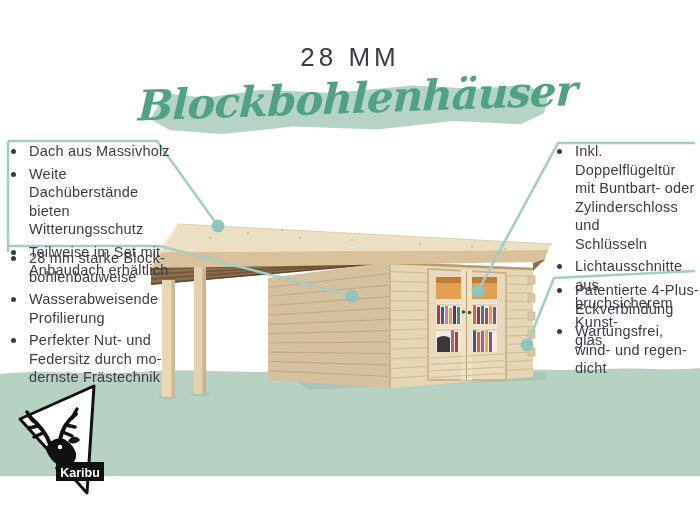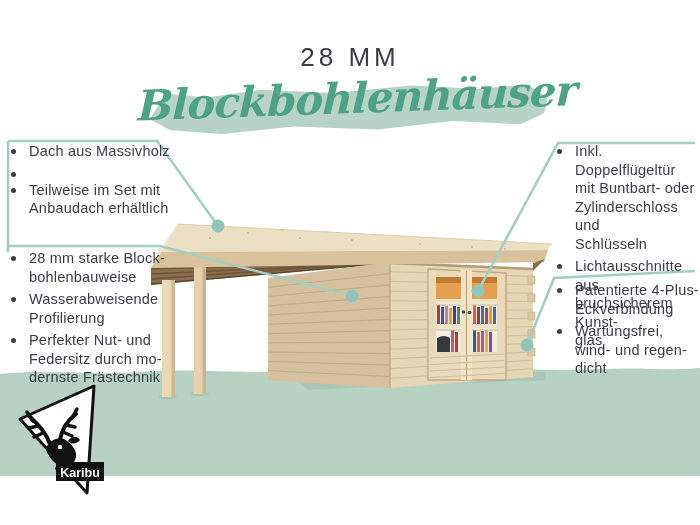--- a/index.html
+++ b/index.html
@@ -195,20 +195,22 @@
     </g>
   </svg>
 
   <div class="col col-left-top">
       <div class="feature-item">
         <span class="dot"></span>
         <span class="feature-text">Dach aus Massivholz</span>
       </div>
       <div class="feature-item">
         <span class="dot"></span>
+        <span class="feature-text">Weite Dachüberstände
+bieten Witterungsschutz</span>
       </div>
       <div class="feature-item">
         <span class="dot"></span>
         <span class="feature-text">Teilweise im Set mit
 Anbaudach erhältlich</span>
       </div>
     </div>
   <div class="col col-left-bottom">
       <div class="feature-item">
         <span class="dot"></span>

